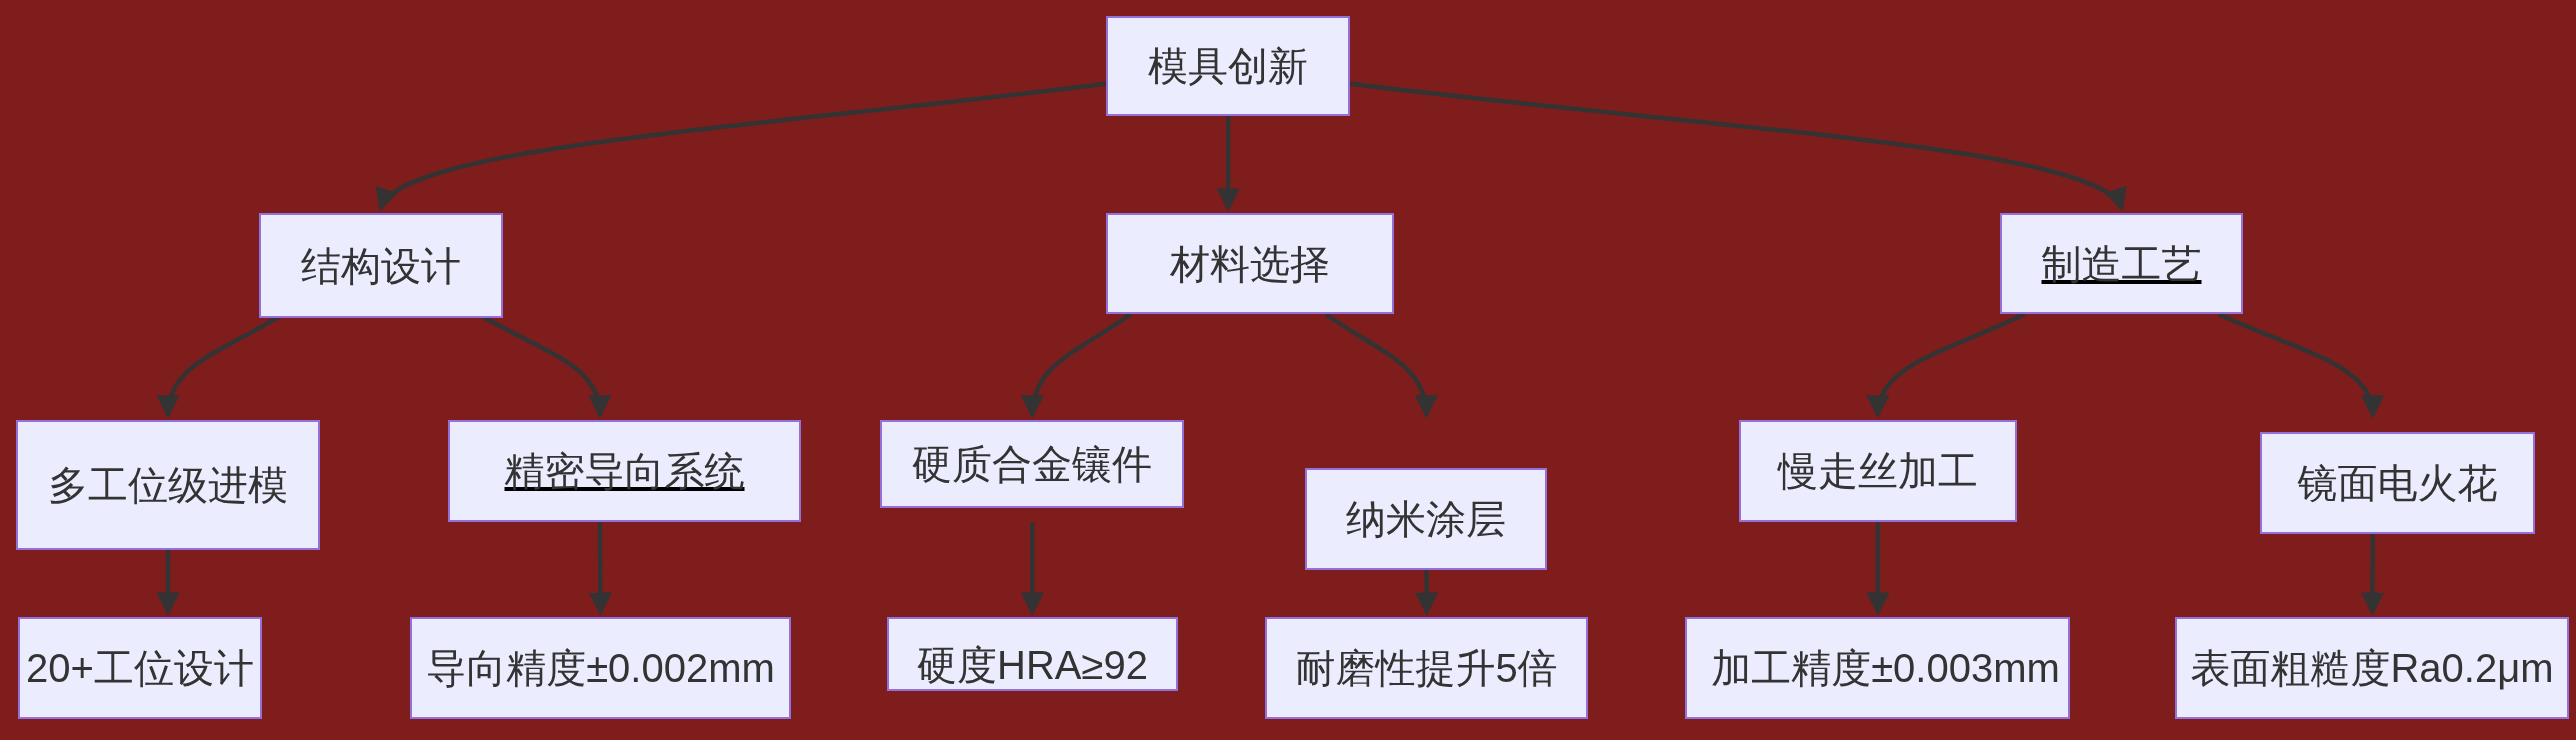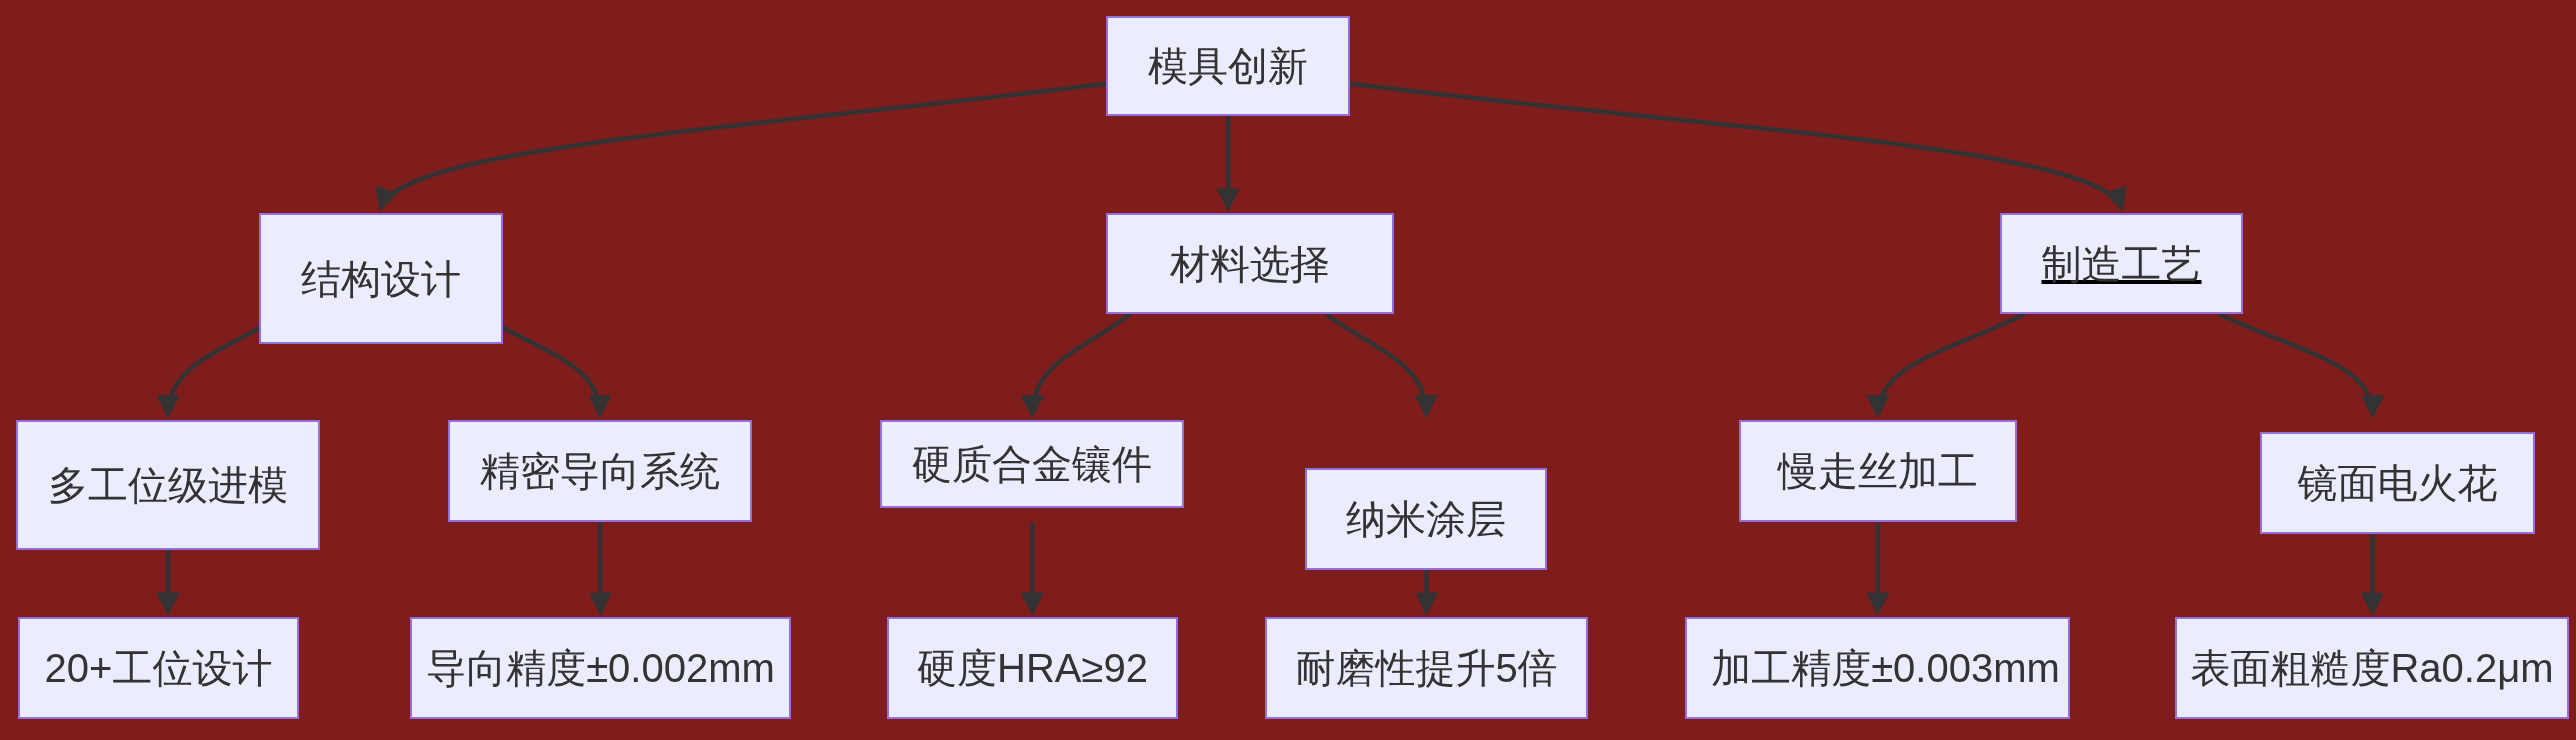--- a/index.html
+++ b/index.html
@@ -63,54 +63,54 @@
         <path class="edge" d="M 1597 808 L 1597 947" marker-end="url(#arrowhead)"></path>
         <path class="edge" d="M 2206.5 808 L 2207 947" marker-end="url(#arrowhead)"></path>
         <path class="edge" d="M 2905 808 L 2905 947" marker-end="url(#arrowhead)"></path>
         <path class="edge" d="M 3670.5 808 L 3670 947" marker-end="url(#arrowhead)"></path>
       </g>
   </svg>
   <div id="node-layer">
       <div class="node" style="left: 1106px; top: 15.5px; width: 244px; height: 100px;">
         <span class="node-label">模具创新</span>
       </div>
-      <div class="node" style="left: 259px; top: 213px; width: 244px; height: 131px;">
+      <div class="node" style="left: 259px; top: 213px; width: 244px; height: 105px;">
         <span class="node-label">结构设计</span>
       </div>
       <div class="node" style="left: 1106px; top: 213px; width: 288px; height: 101px;">
         <span class="node-label">材料选择</span>
       </div>
       <div class="node" style="left: 2000px; top: 213px; width: 243px; height: 101px; text-decoration: underline;">
         <span class="node-label">制造工艺</span>
       </div>
       <div class="node" style="left: 16px; top: 420px; width: 304px; height: 130px;">
         <span class="node-label">多工位级进模</span>
       </div>
-      <div class="node" style="left: 448px; top: 420px; width: 304px; height: 102px;">
+      <div class="node" style="left: 448px; top: 420px; width: 353px; height: 102px; text-decoration: underline;">
         <span class="node-label">精密导向系统</span>
       </div>
       <div class="node" style="left: 880px; top: 420px; width: 304px; height: 88px;">
         <span class="node-label">硬质合金镶件</span>
       </div>
       <div class="node" style="left: 1305px; top: 420px; width: 242px; height: 102px; margin-top: 48px;">
         <span class="node-label">纳米涂层</span>
       </div>
       <div class="node" style="left: 1739px; top: 420px; width: 278px; height: 102px;">
         <span class="node-label">慢走丝加工</span>
       </div>
       <div class="node" style="left: 2235px; top: 432px; width: 275px; height: 102px; margin-left: 25px;">
         <span class="node-label">镜面电火花</span>
       </div>
-      <div class="node" style="left: 18px; top: 617px; width: 281px; height: 102px;">
+      <div class="node" style="left: 18px; top: 617px; width: 244px; height: 102px;">
         <span class="node-label">20+工位设计</span>
       </div>
       <div class="node" style="left: 410px; top: 617px; width: 381px; height: 102px;">
         <span class="node-label">导向精度±0.002mm</span>
       </div>
-      <div class="node" style="left: 887px; top: 617px; width: 291px; height: 102px;">
+      <div class="node" style="left: 887px; top: 617px; width: 291px; height: 74px; align-items: flex-end;">
         <span class="node-label">硬度HRA≥92</span>
       </div>
       <div class="node" style="left: 1265px; top: 617px; width: 323px; height: 102px;">
         <span class="node-label">耐磨性提升5倍</span>
       </div>
       <div class="node" style="left: 1685px; top: 617px; width: 385px; height: 102px; padding-left: 16px;">
         <span class="node-label">加工精度±0.003mm</span>
       </div>
       <div class="node" style="left: 2175px; top: 617px; width: 394px; height: 102px;">
         <span class="node-label">表面粗糙度Ra0.2μm</span>

